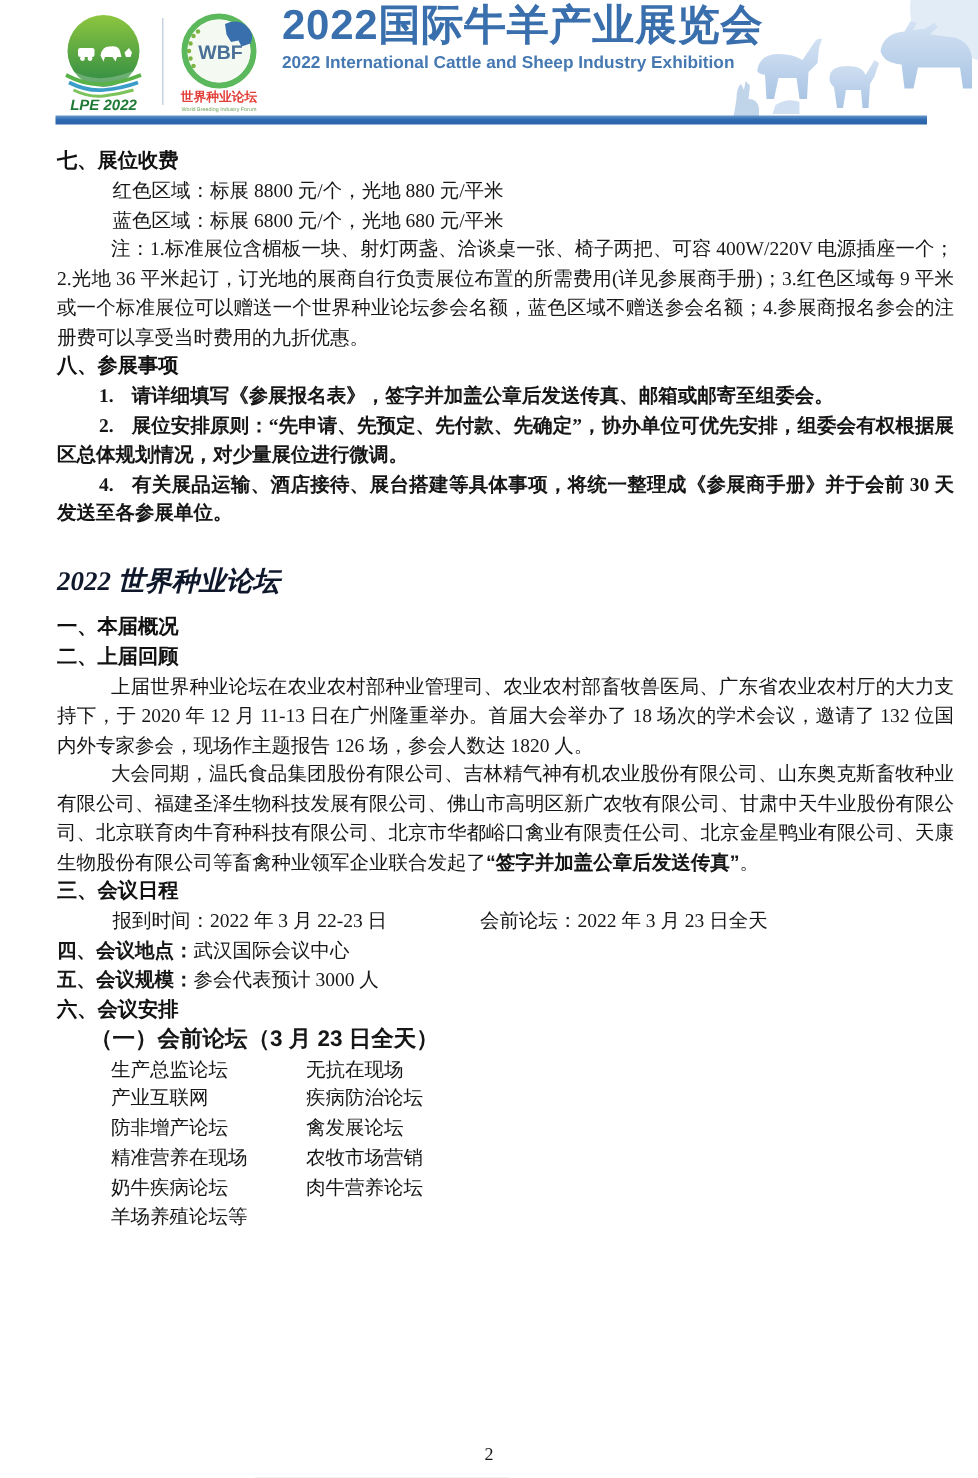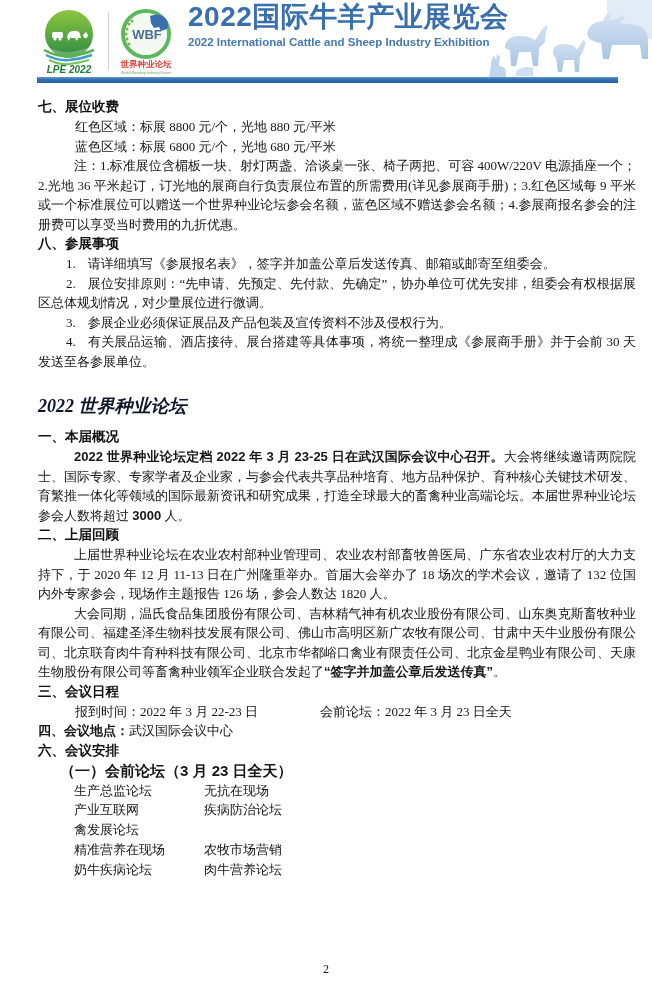--- a/index.html
+++ b/index.html
@@ -27,21 +27,21 @@
     background:linear-gradient(#6795c9 0%,#2f6cb3 45%,#2a62a6 100%);}
   
   .content{padding:13px 16px 0 38px;}
   .sec-h{
     font-family:"Liberation Sans","DejaVu Sans",sans-serif;
     font-weight:bold;font-size:13.5px;line-height:20px;margin:0;color:#111;
   }
   .hei{font-family:"Liberation Sans","DejaVu Sans",sans-serif;font-weight:bold;}
   .fee-line{padding-left:37px;margin:0;}
   .note,.para{margin:0;text-align:justify;text-indent:36px;}
-  .item{margin:0;text-align:justify;text-indent:28px;}
+  .item{margin:0;text-align:justify;text-indent:28px;font-weight:bold;}
   .item .num{margin-right:12px;}
   .forum-title{
     font-family:"Liberation Serif","DejaVu Serif",serif;
     font-weight:bold;font-style:italic;font-size:18px;line-height:24px;
     margin:23px 0 9px 0;color:#0f172a;
   }
   .sched-row{display:flex;padding-left:37px;margin:0;}
   .sched-left{width:245px;flex:0 0 auto;}
   .kv{margin:0;}
   .sub-h{
@@ -129,58 +129,62 @@
   <div class="content">
 
     <h3 class="sec-h">七、展位收费</h3>
     <p class="fee-line">红色区域：标展 8800 元/个，光地 880 元/平米</p>
     <p class="fee-line">蓝色区域：标展 6800 元/个，光地 680 元/平米</p>
     <p class="note">注：1.标准展位含楣板一块、射灯两盏、洽谈桌一张、椅子两把、可容 400W/220V 电源插座一个；2.光地 36 平米起订，订光地的展商自行负责展位布置的所需费用(详见参展商手册)；3.红色区域每 9 平米或一个标准展位可以赠送一个世界种业论坛参会名额，蓝色区域不赠送参会名额；4.参展商报名参会的注册费可以享受当时费用的九折优惠。</p>
 
     <h3 class="sec-h">八、参展事项</h3>
     <p class="item"><span class="num">1.</span><span>请详细填写《参展报名表》，签字并加盖公章后发送传真、邮箱或邮寄至组委会。</span></p>
     <p class="item"><span class="num">2.</span><span>展位安排原则：“先申请、先预定、先付款、先确定”，协办单位可优先安排，组委会有权根据展区总体规划情况，对少量展位进行微调。</span></p>
-    <p class="item"><span class="num">3.</span><span>参展企业必须保证展品及产品包装及宣传资料不涉及侵权行为。</span></p>
     <p class="item"><span class="num">4.</span><span>有关展品运输、酒店接待、展台搭建等具体事项，将统一整理成《参展商手册》并于会前 30 天发送至各参展单位。</span></p>
 
     <div class="forum-title">2022 世界种业论坛</div>
 
     <h3 class="sec-h">一、本届概况</h3>
-    <p class="para"><span class="hei">2022 世界种业论坛定档 2022 年 3 月 23-25 日在武汉国际会议中心召开。</span><span>大会将继续邀请两院院士、国际专家、专家学者及企业家，与参会代表共享品种培育、地方品种保护、育种核心关键技术研发、育繁推一体化等领域的国际最新资讯和研究成果，打造全球最大的畜禽种业高端论坛。本届世界种业论坛参会人数将超过 </span><span class="hei">3000</span><span> 人。</span></p>
 
     <h3 class="sec-h">二、上届回顾</h3>
     <p class="para">上届世界种业论坛在农业农村部种业管理司、农业农村部畜牧兽医局、广东省农业农村厅的大力支持下，于 2020 年 12 月 11-13 日在广州隆重举办。首届大会举办了 18 场次的学术会议，邀请了 132 位国内外专家参会，现场作主题报告 126 场，参会人数达 1820 人。</p>
     <p class="para"><span>大会同期，温氏食品集团股份有限公司、吉林精气神有机农业股份有限公司、山东奥克斯畜牧种业有限公司、福建圣泽生物科技发展有限公司、佛山市高明区新广农牧有限公司、甘肃中天牛业股份有限公司、北京联育肉牛育种科技有限公司、北京市华都峪口禽业有限责任公司、北京金星鸭业有限公司、天康生物股份有限公司等畜禽种业领军企业联合发起了</span><span class="hei">“签字并加盖公章后发送传真”</span><span>。</span></p>
 
     <h3 class="sec-h">三、会议日程</h3>
     <p class="sched-row">
         <span class="sched-left">报到时间：2022 年 3 月 22-23 日</span>
         <span>会前论坛：2022 年 3 月 23 日全天</span>
       </p>
 
     <p class="kv"><span class="hei">四、会议地点：</span><span>武汉国际会议中心</span></p>
+    <p class="kv"><span class="hei">五、会议规模：</span><span>参会代表预计 3000 人</span></p>
 
     <h3 class="sec-h">六、会议安排</h3>
     <p class="sub-h">（一）会前论坛（3 月 23 日全天）</p>
 
     <p class="forum-row">
         <span class="f-left">生产总监论坛</span>
         <span>无抗在现场</span>
       </p>
     <p class="forum-row">
         <span class="f-left">产业互联网</span>
         <span>疾病防治论坛</span>
       </p>
     <p class="forum-row">
+        <span class="f-left">防非增产论坛</span>
         <span>禽发展论坛</span>
       </p>
     <p class="forum-row">
         <span class="f-left">精准营养在现场</span>
         <span>农牧市场营销</span>
       </p>
     <p class="forum-row">
         <span class="f-left">奶牛疾病论坛</span>
         <span>肉牛营养论坛</span>
       </p>
+    <p class="forum-row">
+        <span class="f-left">羊场养殖论坛等</span>
+        <span></span>
+      </p>
   </div>
 
   <div class="footer">2</div>
 </div>
 
 </body></html>

